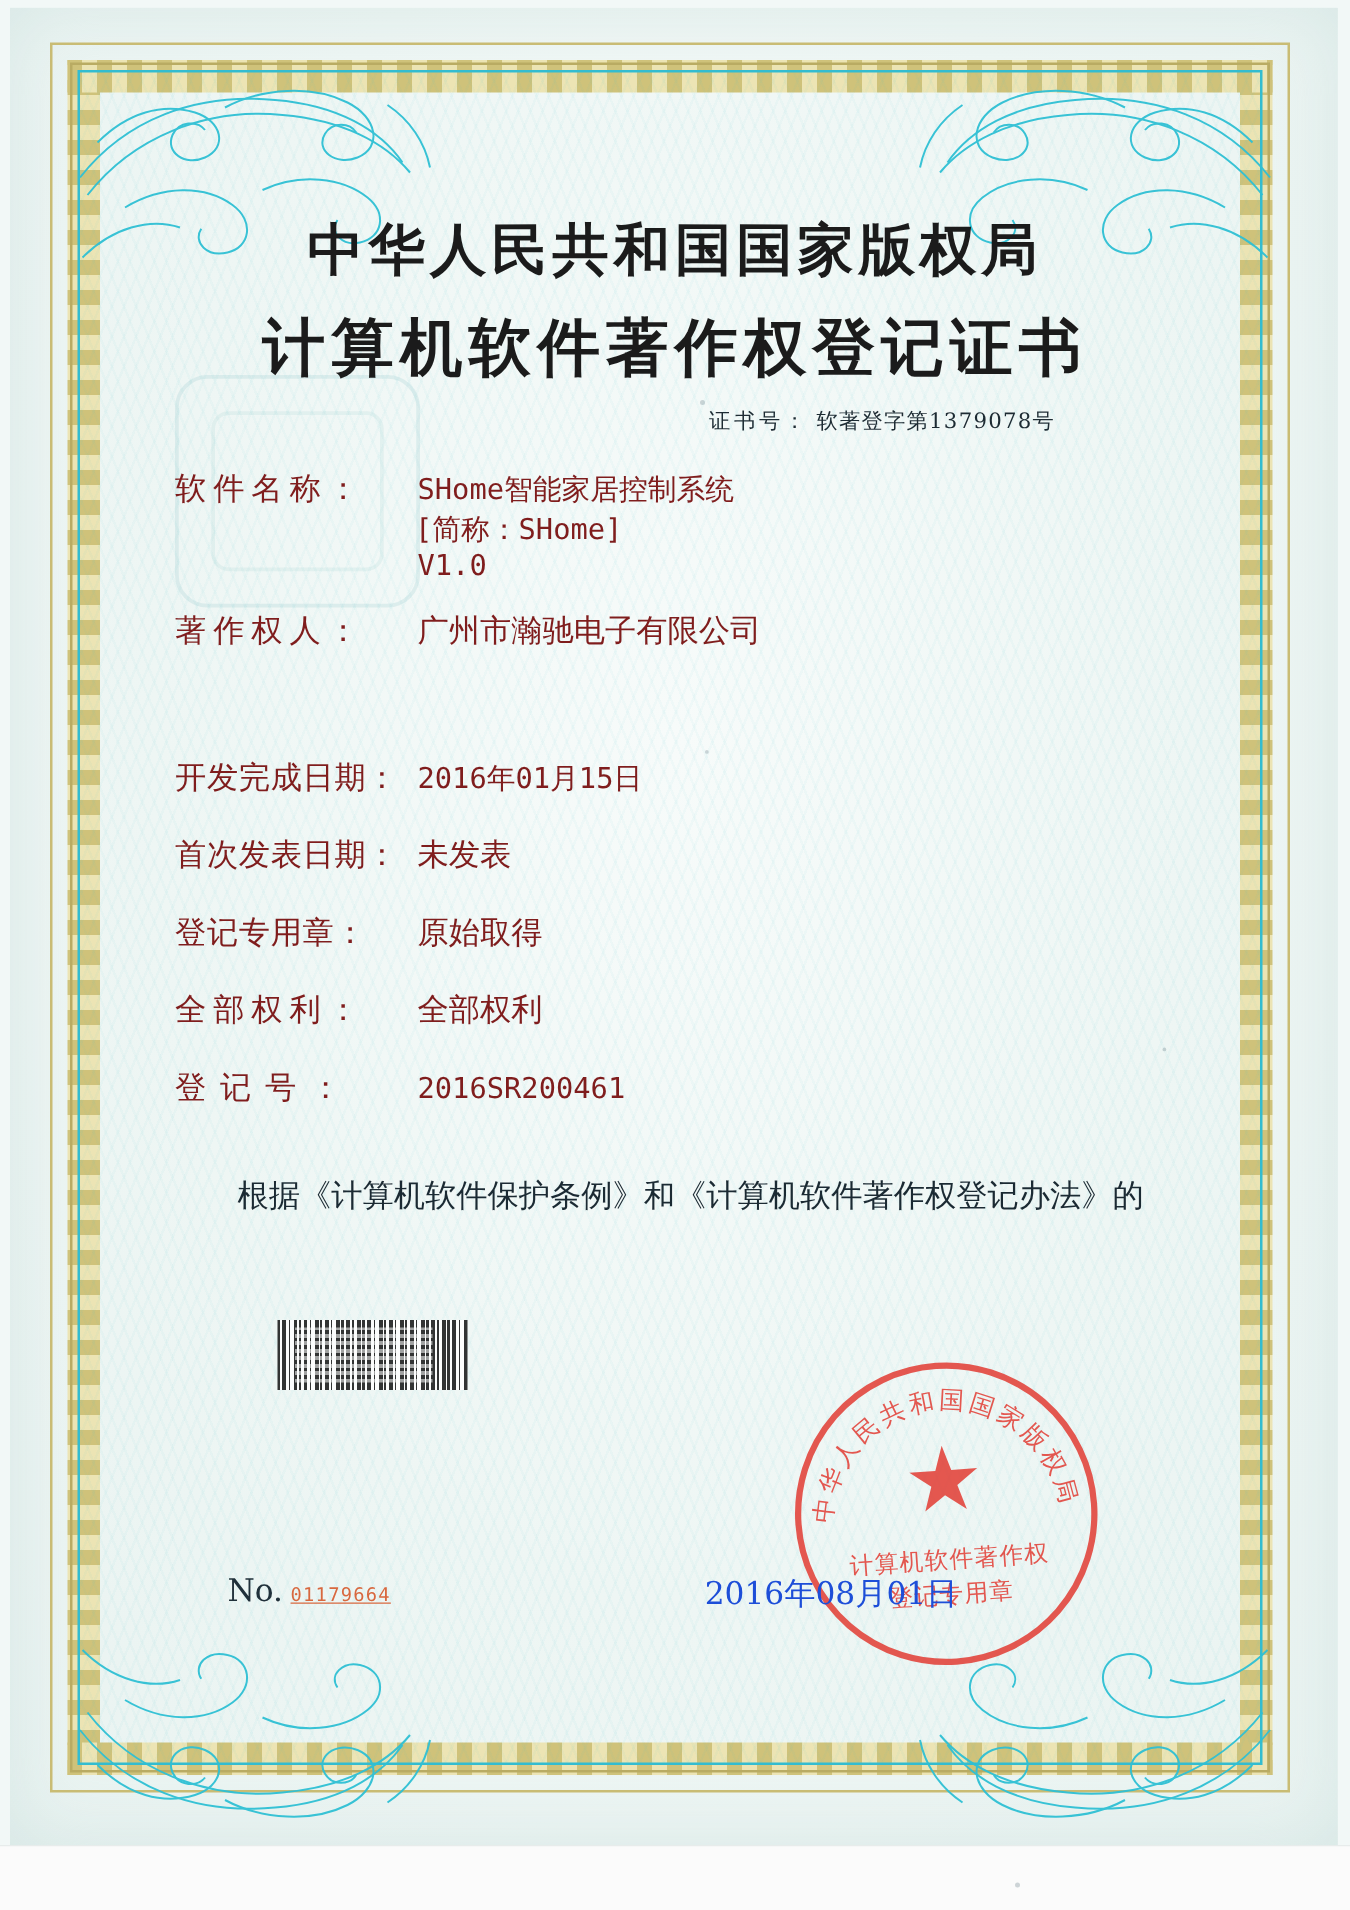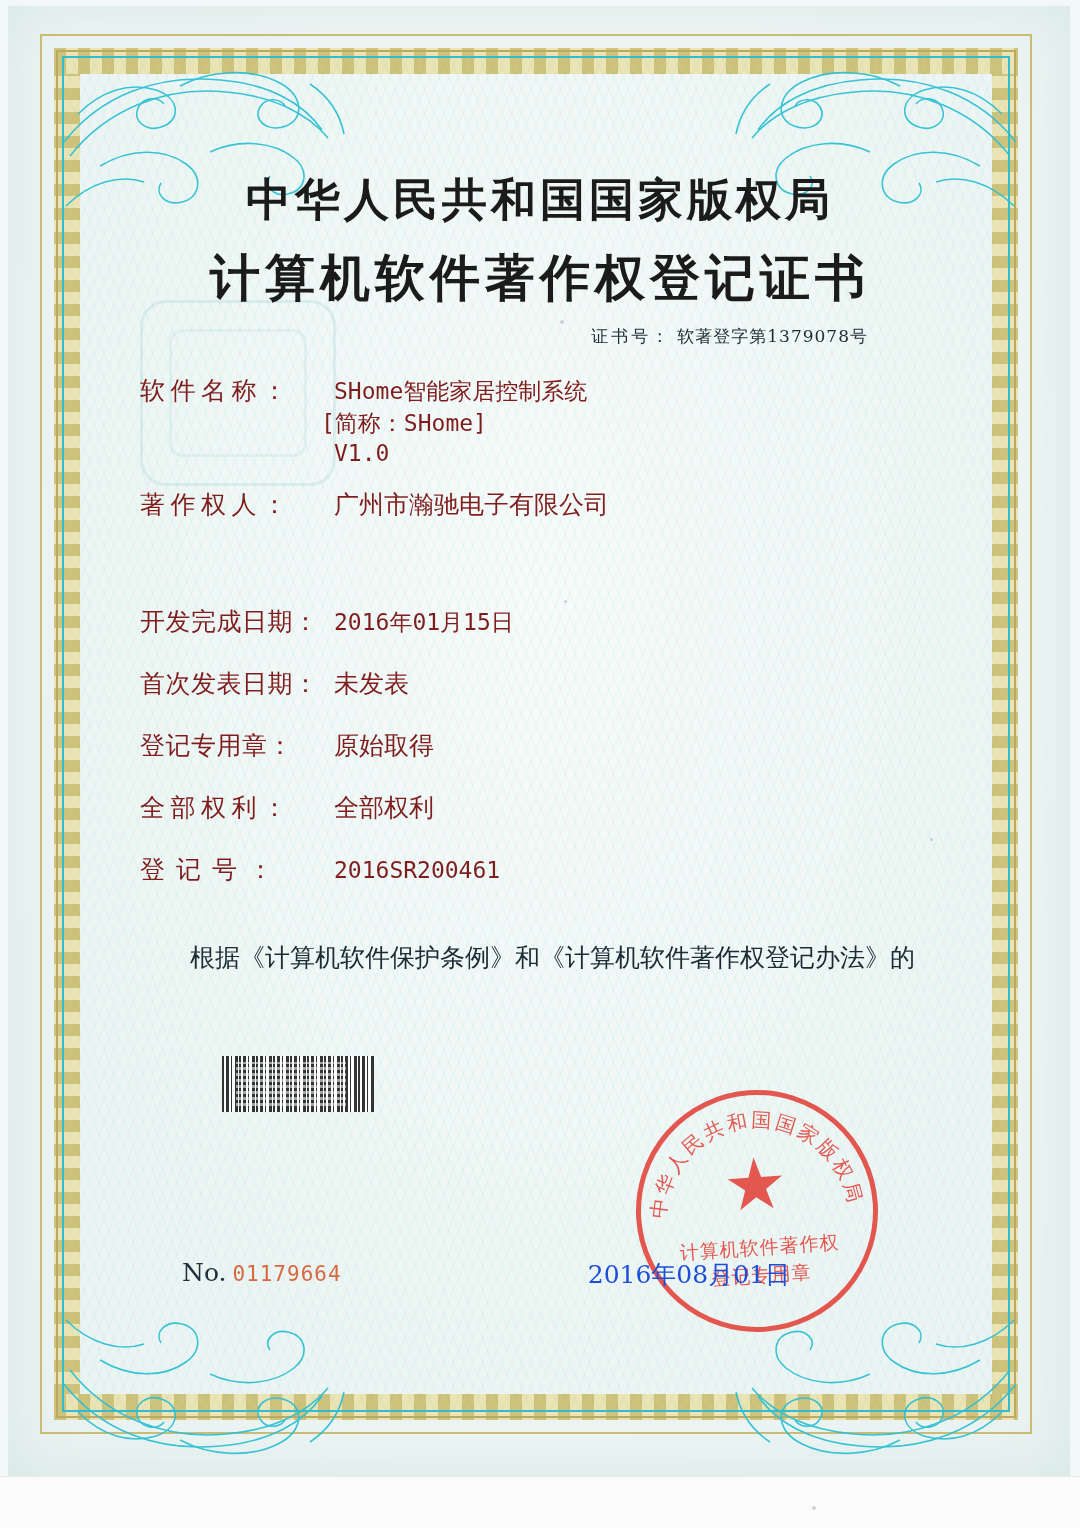--- a/index.html
+++ b/index.html
@@ -110,21 +110,21 @@
     position: absolute;
     left: 26px; top: 26px; right: 26px; bottom: 26px;
     border-radius: 14px;
     border: 3px solid rgba(120,190,195,0.13);
   }
 
   
   .content {
     position: absolute;
     left: 0; top: 0;
-    width: 992px; height: 1528px; padding-left: 24px;
+    width: 992px; height: 1528px;
   }
 
   .title-main, .title-sub {
     position: absolute;
     left: 0; width: 1080px;
     text-align: center;
     color: #1b1b1b;
     font-family: "DejaVu Serif", "Liberation Serif", serif;
     font-weight: bold;
     letter-spacing: 4px;
@@ -162,21 +162,21 @@
     display: inline-block;
     margin-left: 4px;
     font-family: "DejaVu Serif", "Liberation Serif", serif;
   }
   .value.mono {
     font-family: "DejaVu Sans Mono", "Liberation Mono", monospace;
     font-size: 23px;
   }
 
   .soft-name-1 { top: 374px; }
-  .soft-name-2 { top: 408px; left: 321px; font-family: "DejaVu Sans Mono","Liberation Mono",monospace; font-size: 23px; }
+  .soft-name-2 { top: 408px; left: 332px; font-family: "DejaVu Sans Mono","Liberation Mono",monospace; font-size: 23px; }
   .soft-name-3 { top: 440px; left: 334px; font-family: "DejaVu Sans Mono","Liberation Mono",monospace; font-size: 23px; }
   .owner       { top: 488px; }
   .dev-date    { top: 605px; }
   .pub-date    { top: 667px; }
   .acq-method  { top: 729px; }
   .rights      { top: 791px; }
   .reg-no      { top: 853px; }
 
   .statement {
     position: absolute;
@@ -252,23 +252,24 @@
   .footer-no {
     position: absolute;
     left: 182px; top: 1258px;
     font-size: 25px;
     color: #20303a;
     font-family: "DejaVu Serif", "Liberation Serif", serif;
   }
   .footer-no .serial {
     color: #d8683f;
     font-family: "DejaVu Sans Mono", "Liberation Mono", monospace;
-    font-size: 21px;
+    font-size: 15px;
     letter-spacing: 1px;
     margin-left: 6px;
+    text-decoration: underline;
   }
   .footer-date {
     position: absolute;
     right: 226px; top: 1258px;
     font-size: 25px;
     color: #1d4ed8;
     font-family: "DejaVu Serif", "Liberation Serif", serif;
   }
 
   .speck { position: absolute; background: rgba(120,140,150,0.35); border-radius: 50%; }

